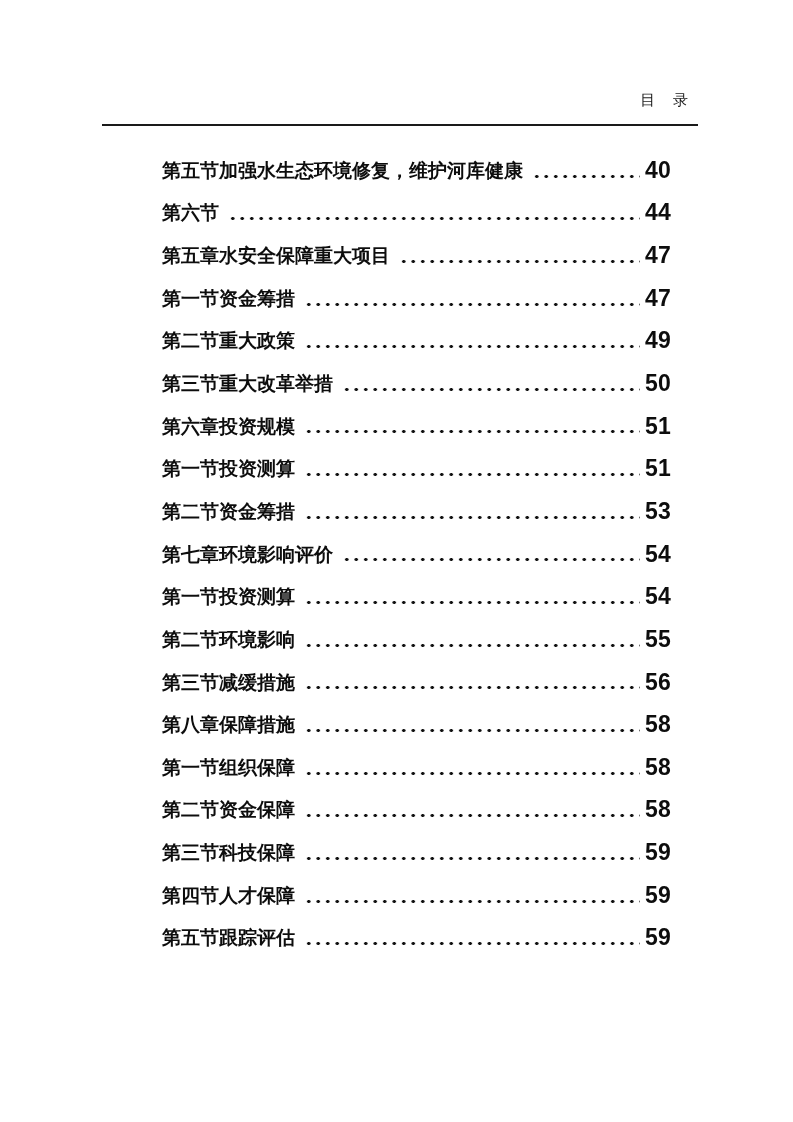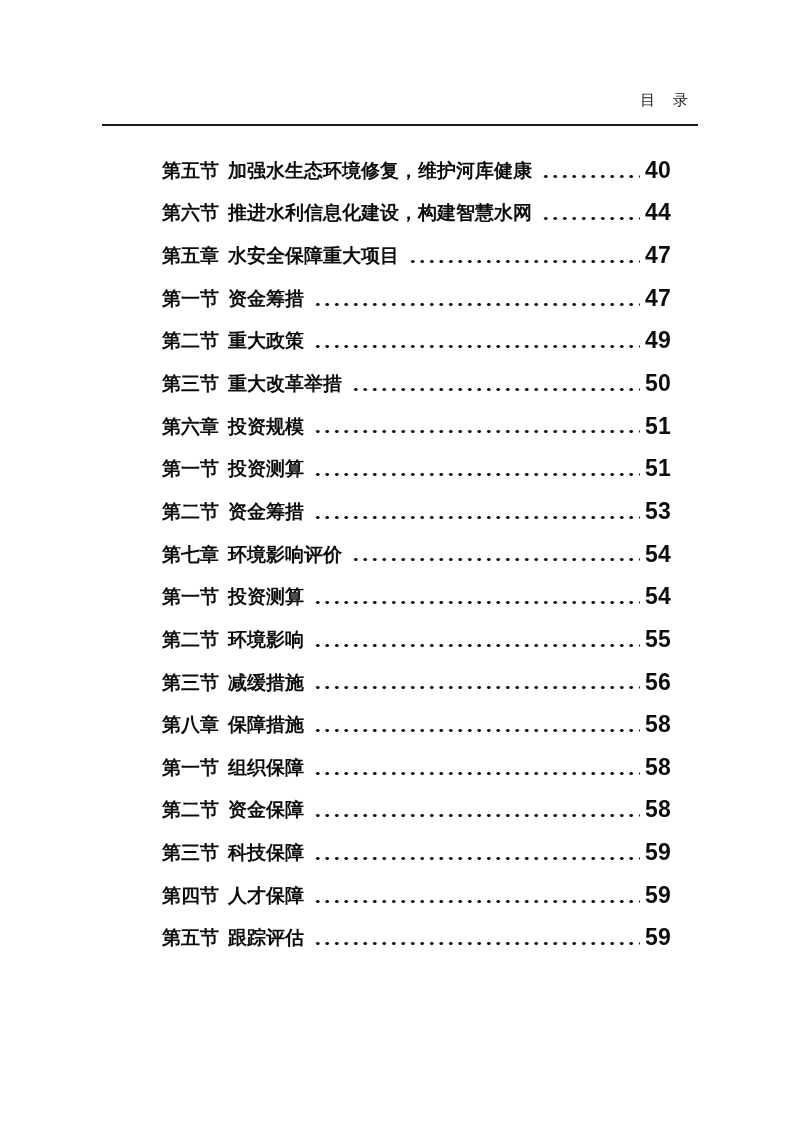--- a/index.html
+++ b/index.html
@@ -56,21 +56,20 @@
     flex: 0 0 auto;
     font-size: 19px;
     font-weight: bold;
     white-space: nowrap;
   }
   .toc-title {
     flex: 0 0 auto;
     font-size: 19px;
     font-weight: bold;
     white-space: nowrap;
-    margin-left: 9px;
   }
   .toc-leader {
     flex: 1 1 auto;
     align-self: stretch;
     margin: 0 5px 0 9px;
     background-image: radial-gradient(circle, #0e0e0e 1.4px, transparent 1.9px);
     background-size: 9.5px 5px;
     background-repeat: repeat-x;
     background-position: left 0 bottom 13px;
   }
@@ -93,21 +92,20 @@
   <div class="toc">
   <div class="toc-row">
     <span class="toc-label">第五节</span>
     <span class="toc-title">加强水生态环境修复，维护河库健康</span>
     <span class="toc-leader"></span>
     <span class="toc-page">40</span>
   </div>
 
   <div class="toc-row">
     <span class="toc-label">第六节</span>
-    <span class="toc-title">推进水利信息化建设，构建智慧水网</span>
     <span class="toc-leader"></span>
     <span class="toc-page">44</span>
   </div>
 
   <div class="toc-row">
     <span class="toc-label">第五章</span>
     <span class="toc-title">水安全保障重大项目</span>
     <span class="toc-leader"></span>
     <span class="toc-page">47</span>
   </div>

